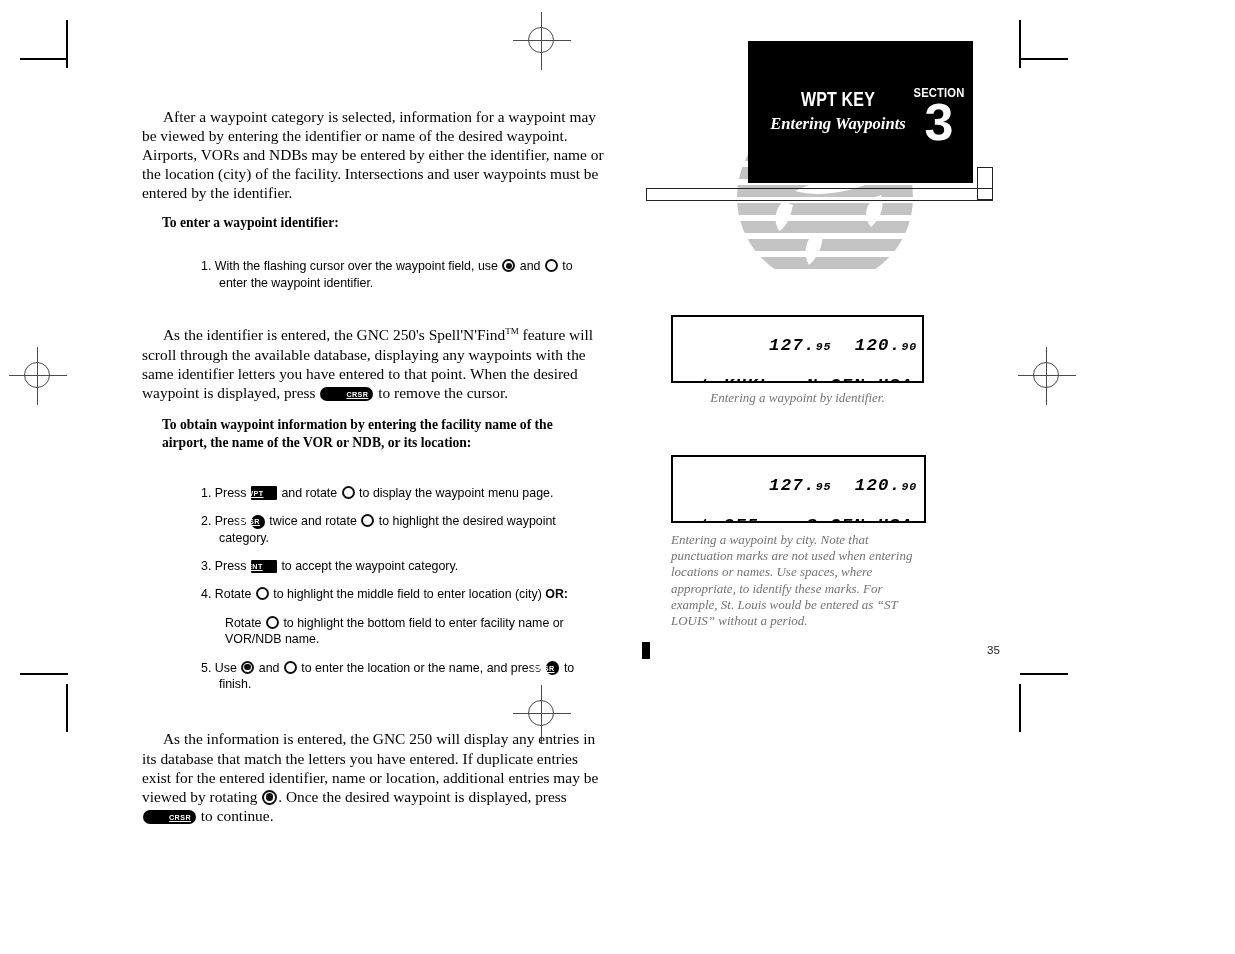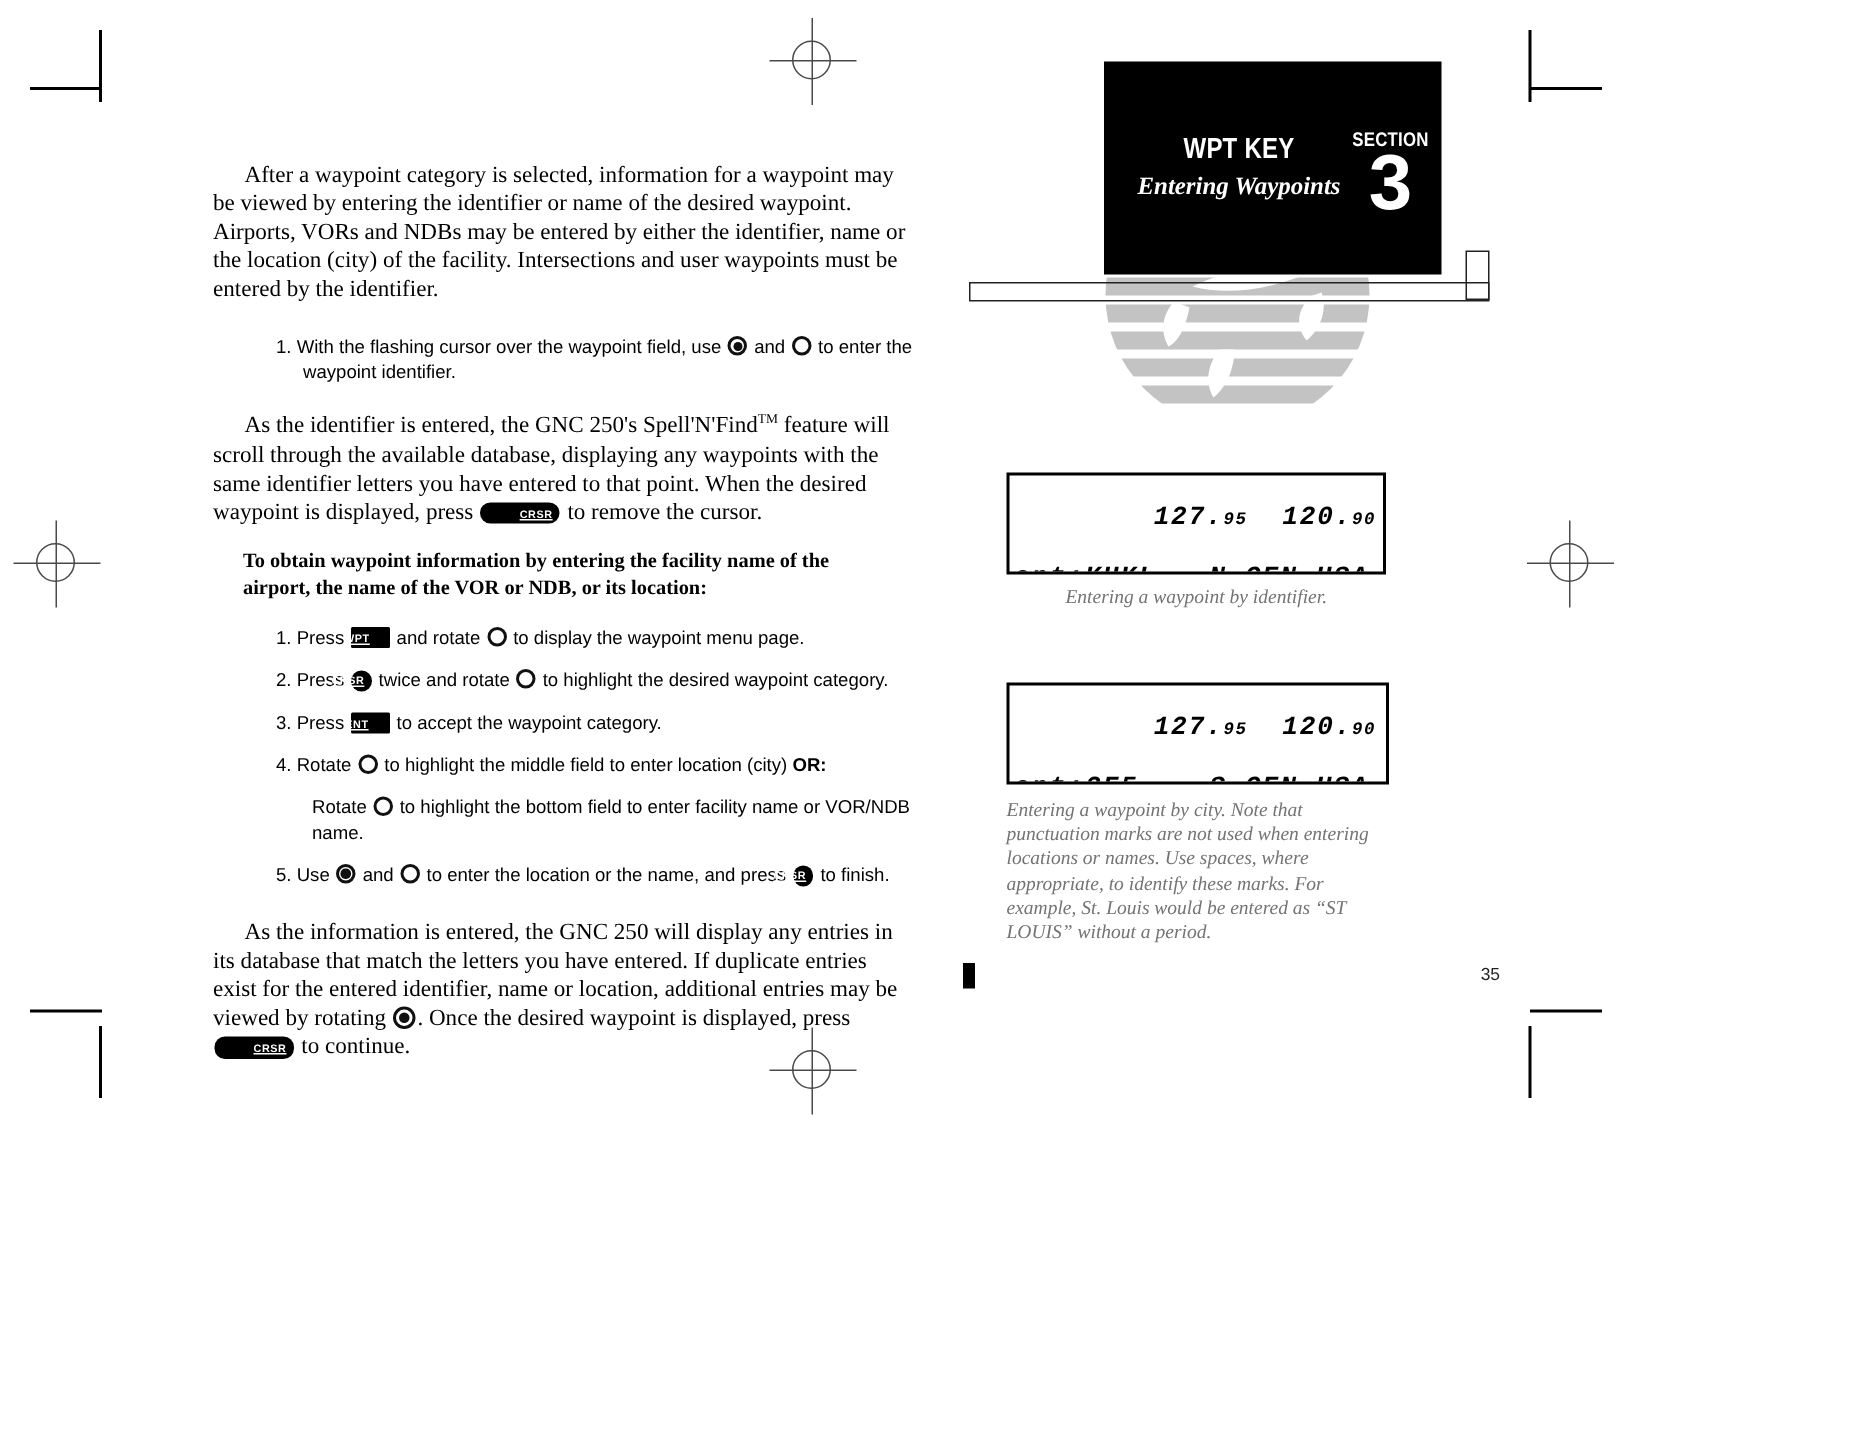--- a/index.html
+++ b/index.html
@@ -71,21 +71,21 @@
   .subhead {
     font-family: "Liberation Serif", serif;
     font-weight: bold;
     font-size: 13.6px;
     line-height: 18px;
     margin: 0;
     padding-left: 20px;
   }
 
   ol.steps, .steplist {
-    margin: 0;
+    margin: 17px;
     padding: 0;
     list-style: none;
   }
   .step {
     font-family: "Liberation Sans", sans-serif;
     font-size: 12.4px;
     line-height: 16.4px;
     padding-left: 60px;
     text-indent: -18px;
     margin: 0;
@@ -168,21 +168,21 @@
     position: absolute;
     left: 620px;
     top: 0;
     width: 400px;
     height: 954px;
   }
 
   
   #section-header {
     position: absolute;
-    left: 116px;
+    left: 128px;
     top: 41px;
     width: 225px;
     height: 142px;
     background: #000000;
     color: #ffffff;
   }
   #section-header .wpt-key {
     position: absolute;
     left: 20px;
     top: 47px;
@@ -338,20 +338,21 @@
     <div class="cross-v"></div>
     <div class="ring"></div>
   </div>
 
   <div id="body-col">
 
     <p class="body">After a waypoint category is selected, information for a waypoint may be viewed by entering the identifier or name of the desired waypoint. Airports, VORs and NDBs may be entered by either the identifier, name or the location (city) of the facility. Intersections and user waypoints must be entered by the identifier.</p>
 
     <div class="spacer-12"></div>
 
+    <p class="subhead">To enter a waypoint identifier:</p>
 
     <div class="spacer-9"></div>
 
     <div class="steplist">
       <p class="step">
         <span class="num">1.</span>
         <span>With the flashing cursor over the waypoint field, use</span>
         <span class="knob filled"></span>
         <span>and</span>
         <span class="knob hollow"></span>

